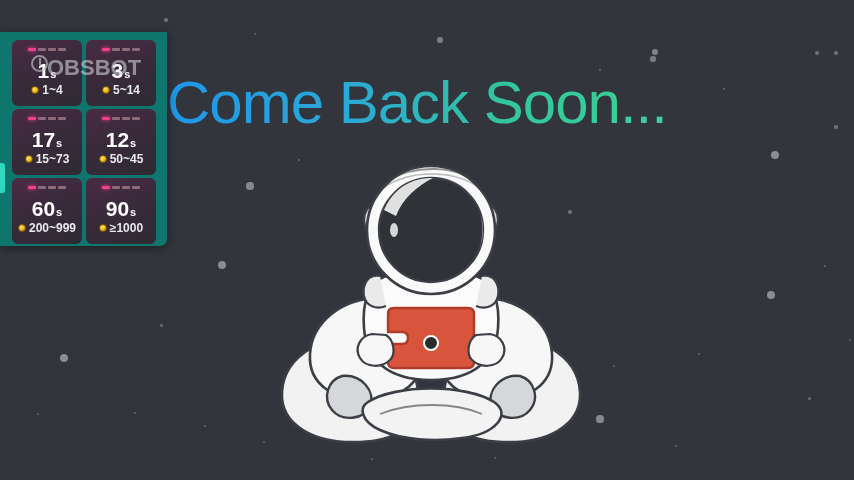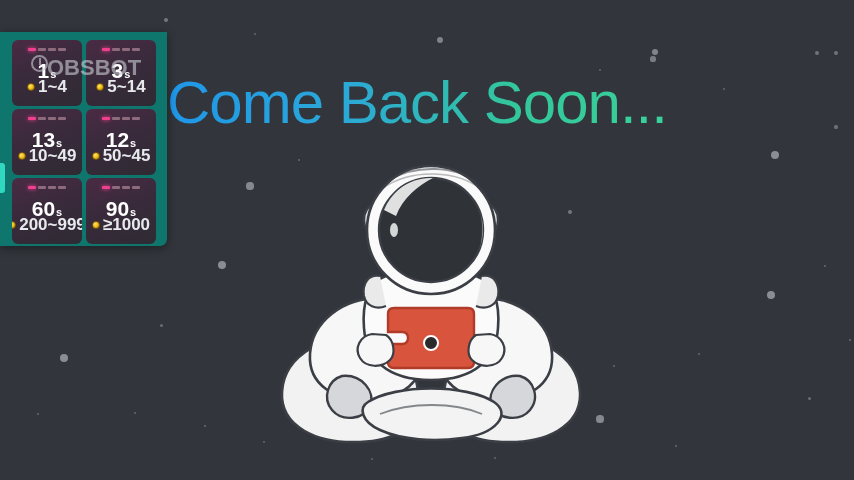--- a/index.html
+++ b/index.html
@@ -69,21 +69,21 @@
   .seg.on{background:#ef3f8f;box-shadow:0 0 4px #ef3f8f;}
   .seg.dim{background:#8d6b7c;}
   .card-value{
     position:absolute;left:0;right:0;top:19px;text-align:center;
     color:#ffffff;font-size:21px;font-weight:bold;line-height:24px;
   }
   .card-value .unit{font-size:11px;font-weight:bold;margin-left:1px;}
   .card-range{
     position:absolute;left:0;right:0;bottom:9px;
     display:flex;align-items:center;justify-content:center;gap:3px;
-    color:#e7e9ec;font-size:17px;font-weight:bold;
+    color:#e7e9ec;font-size:12px;font-weight:bold;
   }
   .coin{
     width:8px;height:8px;border-radius:50%;
     background:radial-gradient(circle at 35% 32%,#ffe27a 0%,#f2c017 48%,#a8790a 100%);
     border:0.5px solid #7d5a06;box-sizing:border-box;flex:none;
   }
   
   #teal-sliver{position:absolute;left:0px;top:163px;width:5px;height:30px;background:#31d8c0;border-radius:0 3px 3px 0;}
   
 </style>
@@ -212,24 +212,24 @@
             <span>5~14</span>
           </div>
         </div>
         <div class="card">
           <div class="gauge">
             <span class="seg on"></span>
             <span class="seg dim"></span>
             <span class="seg dim"></span>
             <span class="seg dim"></span>
           </div>
-          <div class="card-value"><span>13</span><span class="unit">s</span></div>
-          <div class="card-range">
-            <span class="coin"></span>
-            <span>10~49</span>
+          <div class="card-value"><span>17</span><span class="unit">s</span></div>
+          <div class="card-range">
+            <span class="coin"></span>
+            <span>15~73</span>
           </div>
         </div>
         <div class="card">
           <div class="gauge">
             <span class="seg on"></span>
             <span class="seg dim"></span>
             <span class="seg dim"></span>
             <span class="seg dim"></span>
           </div>
           <div class="card-value"><span>12</span><span class="unit">s</span></div>

